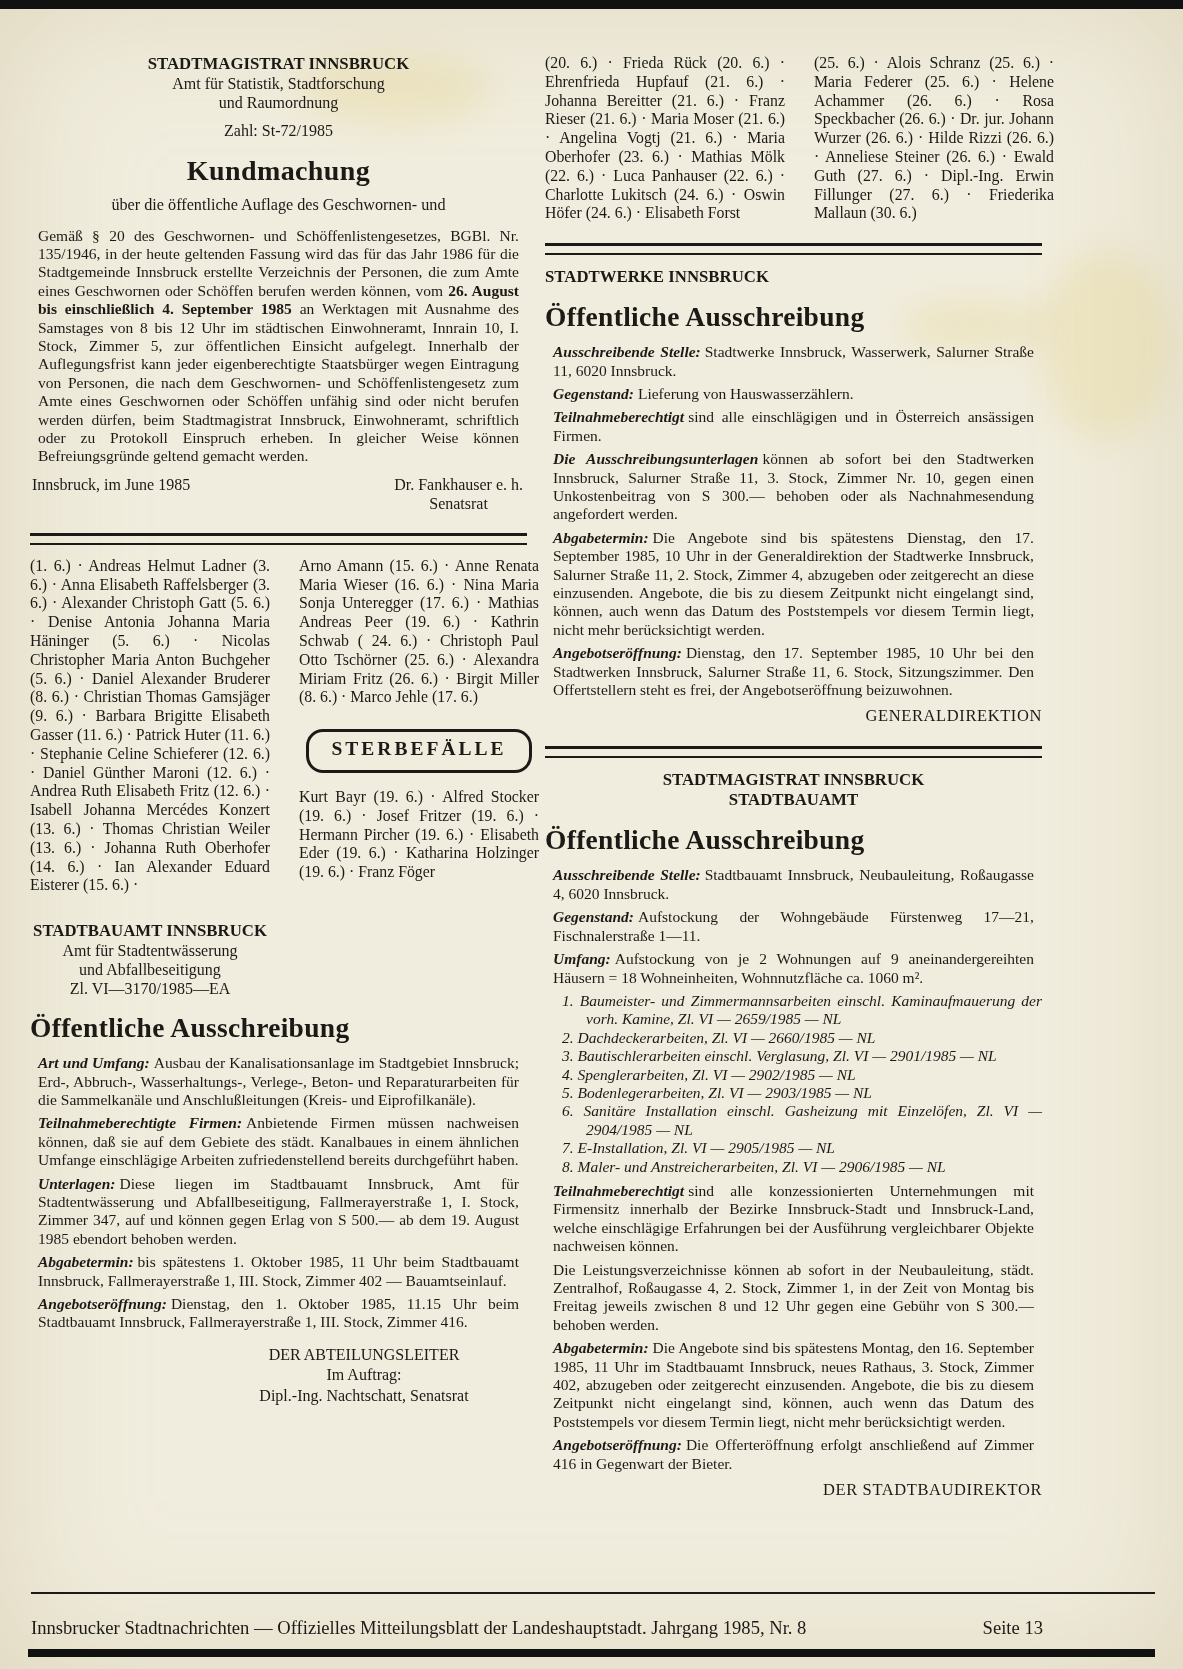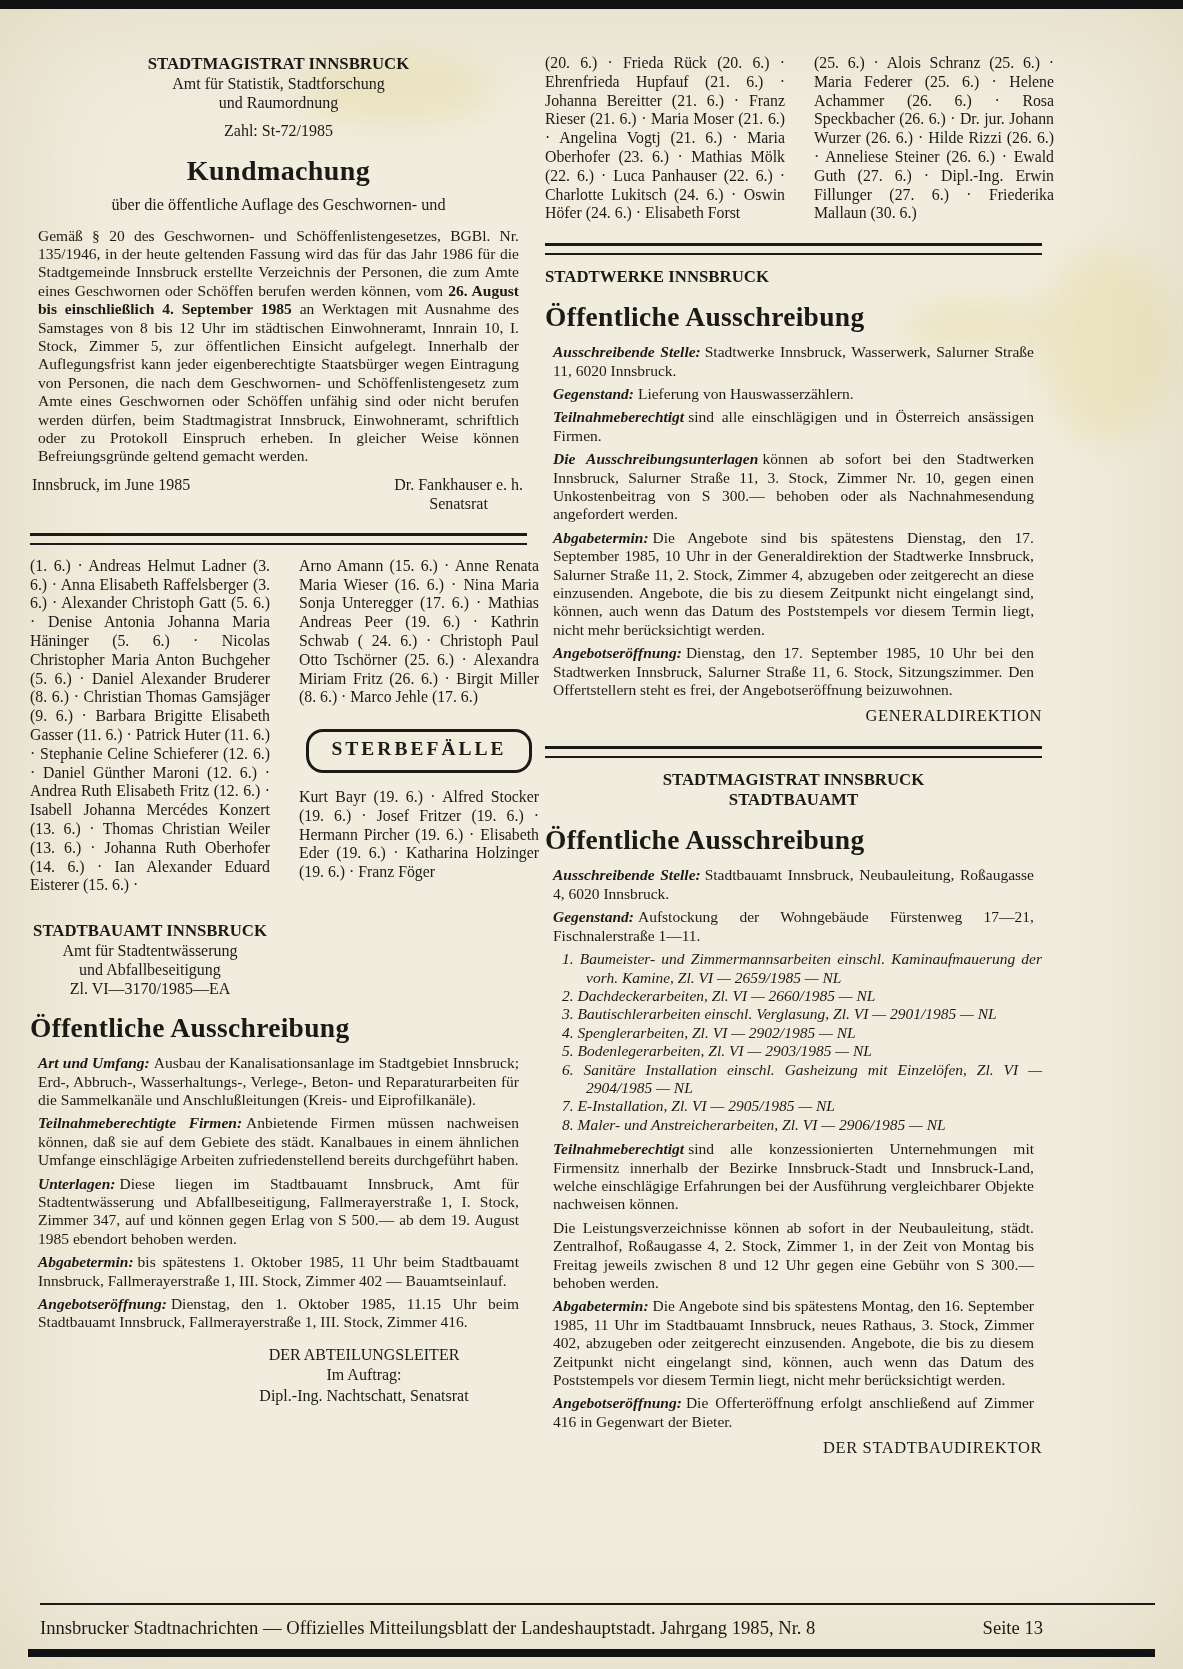--- a/index.html
+++ b/index.html
@@ -46,21 +46,21 @@
   .amt-block{margin-top:26px;font-size:16px;line-height:19.5px;text-align:center;}
   .amt-block .ref{margin-top:0;}
 
   .h-ausschr{font-size:27.5px;font-weight:bold;margin:14px 0 10px;letter-spacing:.3px;}
   .sig-right{text-align:right;font-size:16.5px;letter-spacing:.6px;margin-top:7px;}
   .sig-mid{width:310px;margin:13px 8px 0 auto;text-align:center;font-size:16px;line-height:20.5px;}
 
   .olist{margin:1px 0 6px;}
   .item{font-size:15.5px;line-height:18.4px;text-align:justify;padding-left:41px;text-indent:-24px;font-style:italic;}
 
-  .footer{position:absolute;left:40px;right:28px;bottom:30px;border-top:2.5px solid var(--ink);padding-top:11px;}
+  .footer{position:absolute;left:31px;right:28px;bottom:30px;border-top:2.5px solid var(--ink);padding-top:22px;}
   .footer-row{display:flex;justify-content:space-between;font-size:18.6px;line-height:23px;}
   .footer-row .pageno{margin-right:112px;}
 </style>
 </head>
 <body>
 
 <div class="bar top"></div>
 <div class="smudge s1"></div>
 <div class="smudge s2"></div>
 <div class="smudge s3"></div>
@@ -179,20 +179,23 @@
       <div class="office center">STADTMAGISTRAT INNSBRUCK</div>
       <div class="office center">STADTBAUAMT</div>
       <div class="h-ausschr">Öffentliche Ausschreibung</div>
 
       <p class="para">
         <span class="lead">Ausschreibende Stelle:</span><span>Stadtbauamt Innsbruck, Neubauleitung, Roßaugasse 4, 6020 Innsbruck.</span>
       </p>
       <p class="para">
         <span class="lead">Gegenstand:</span><span>Aufstockung der Wohngebäude Fürstenweg 17—21, Fischnalerstraße 1—11.</span>
       </p>
+      <p class="para">
+        <span class="lead">Umfang:</span><span>Aufstockung von je 2 Wohnungen auf 9 aneinandergereihten Häusern = 18 Wohneinheiten, Wohnnutzfläche ca. 1060 m².</span>
+      </p>
 
       <div class="olist">
         <div class="item">1. Baumeister- und Zimmermannsarbeiten einschl. Kaminaufmauerung der vorh. Kamine, Zl. VI — 2659/1985 — NL</div>
         <div class="item">2. Dachdeckerarbeiten, Zl. VI — 2660/1985 — NL</div>
         <div class="item">3. Bautischlerarbeiten einschl. Verglasung, Zl. VI — 2901/1985 — NL</div>
         <div class="item">4. Spenglerarbeiten, Zl. VI — 2902/1985 — NL</div>
         <div class="item">5. Bodenlegerarbeiten, Zl. VI — 2903/1985 — NL</div>
         <div class="item">6. Sanitäre Installation einschl. Gasheizung mit Einzelöfen, Zl. VI — 2904/1985 — NL</div>
         <div class="item">7. E-Installation, Zl. VI — 2905/1985 — NL</div>
         <div class="item">8. Maler- und Anstreicherarbeiten, Zl. VI — 2906/1985 — NL</div>

